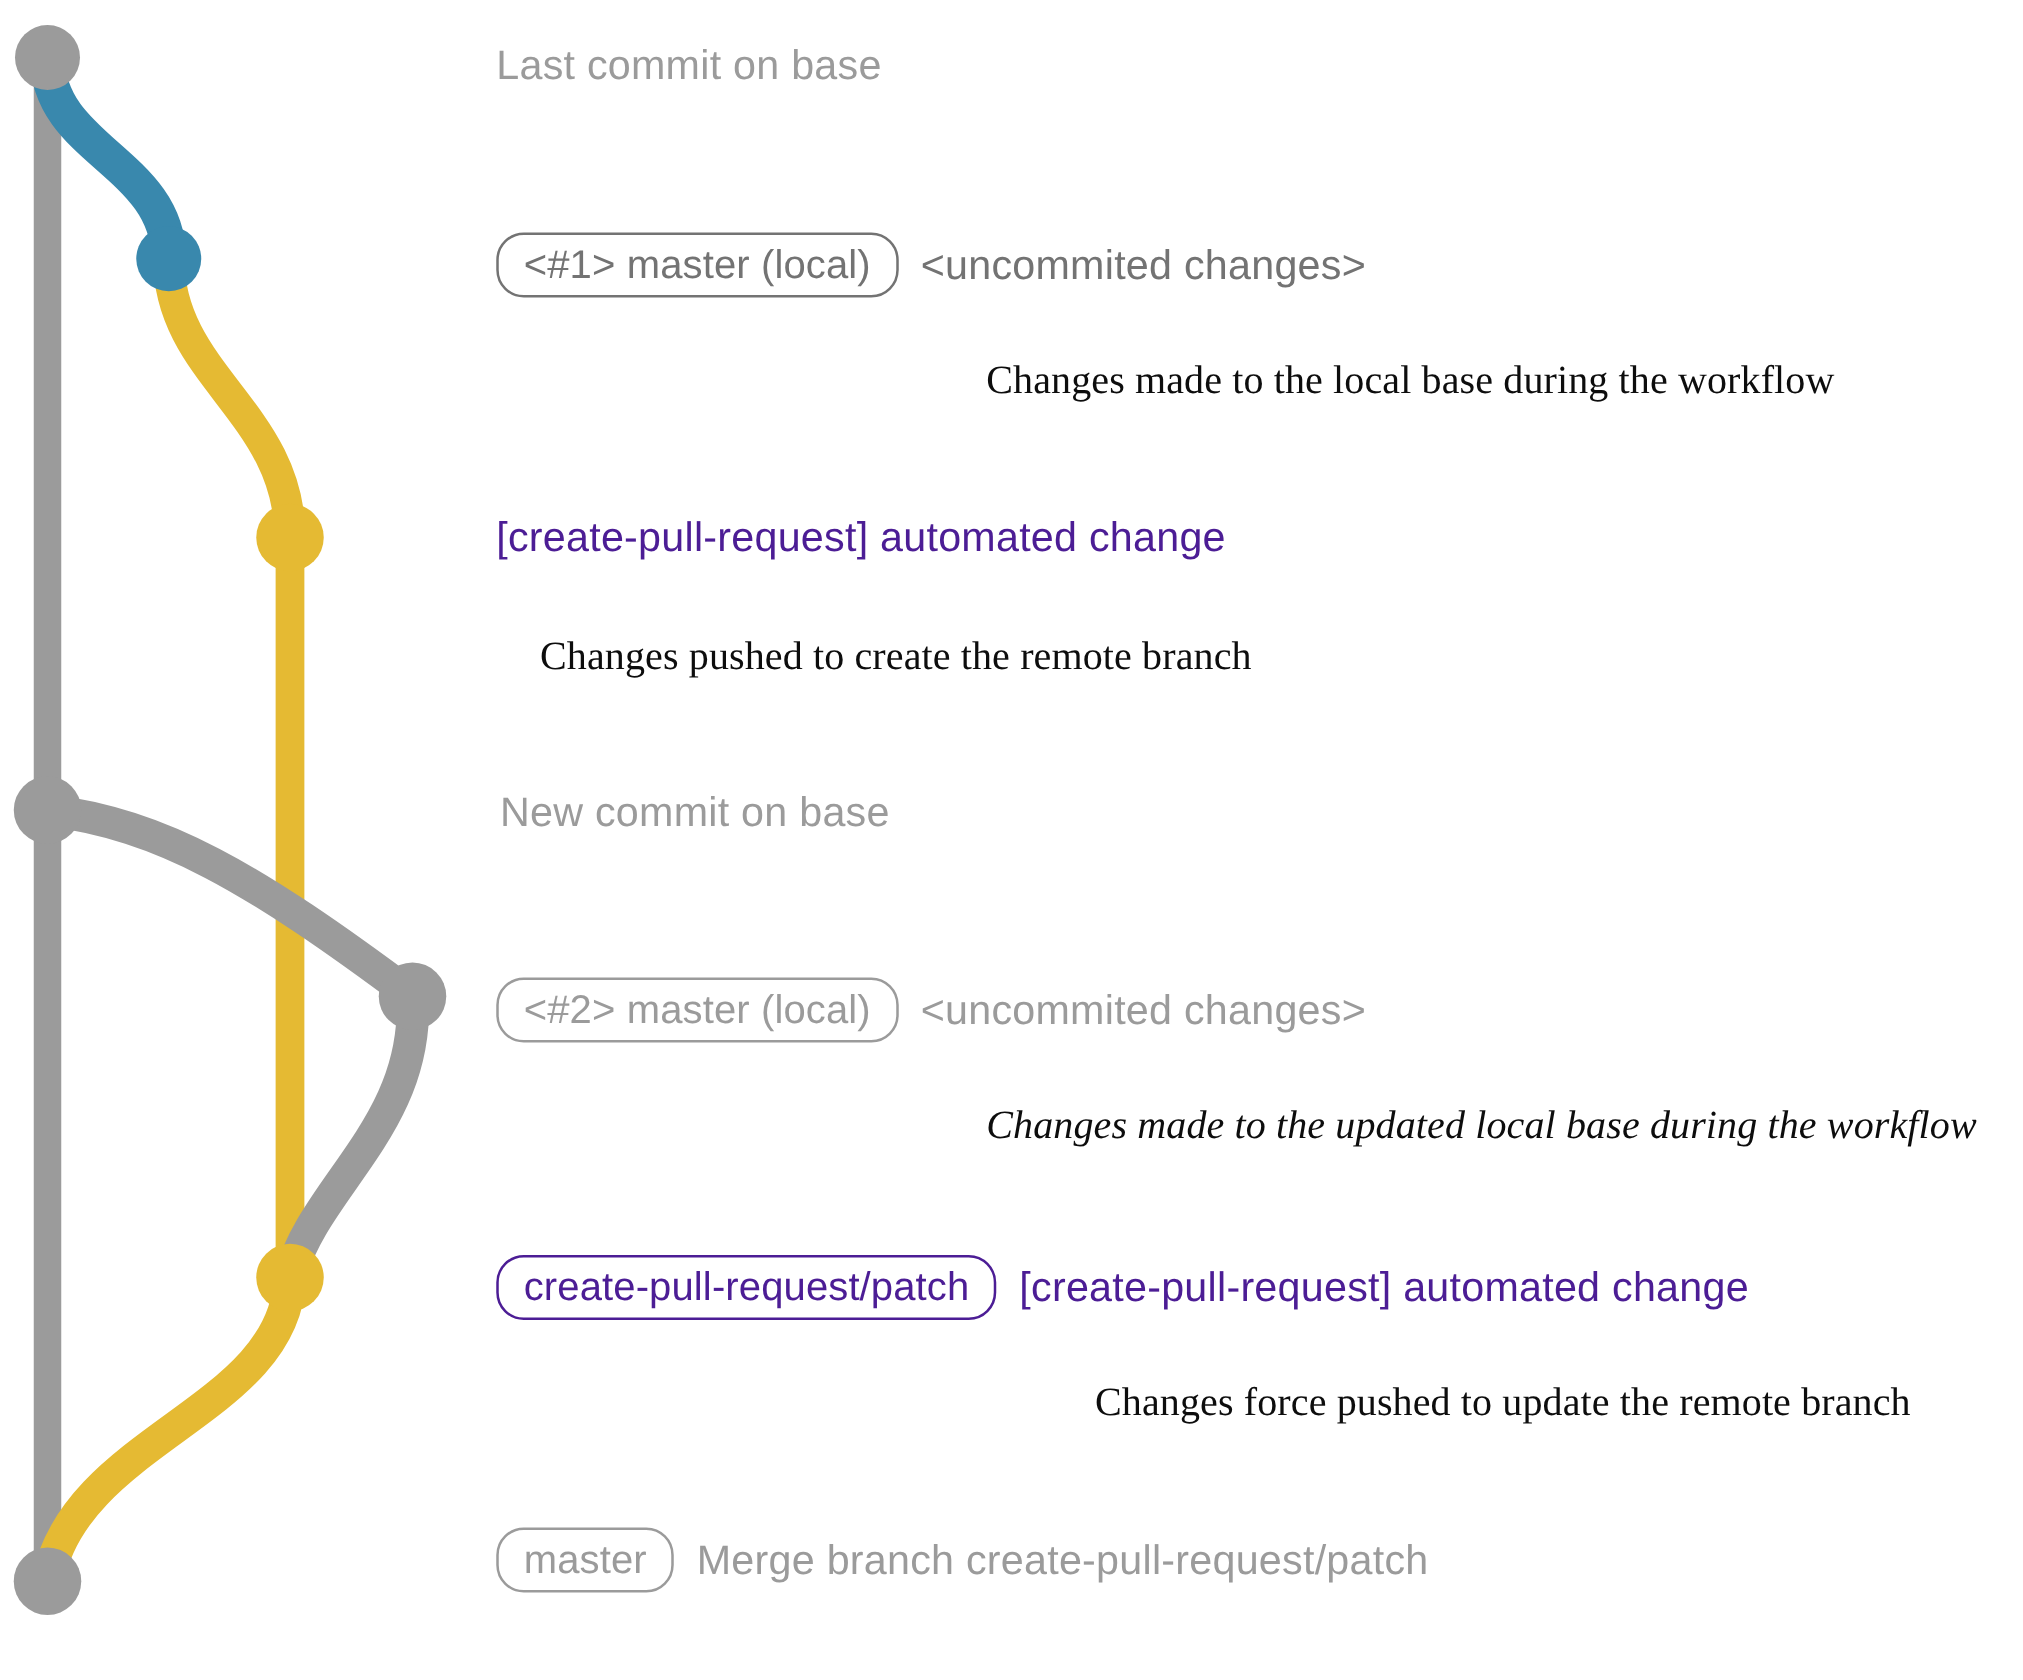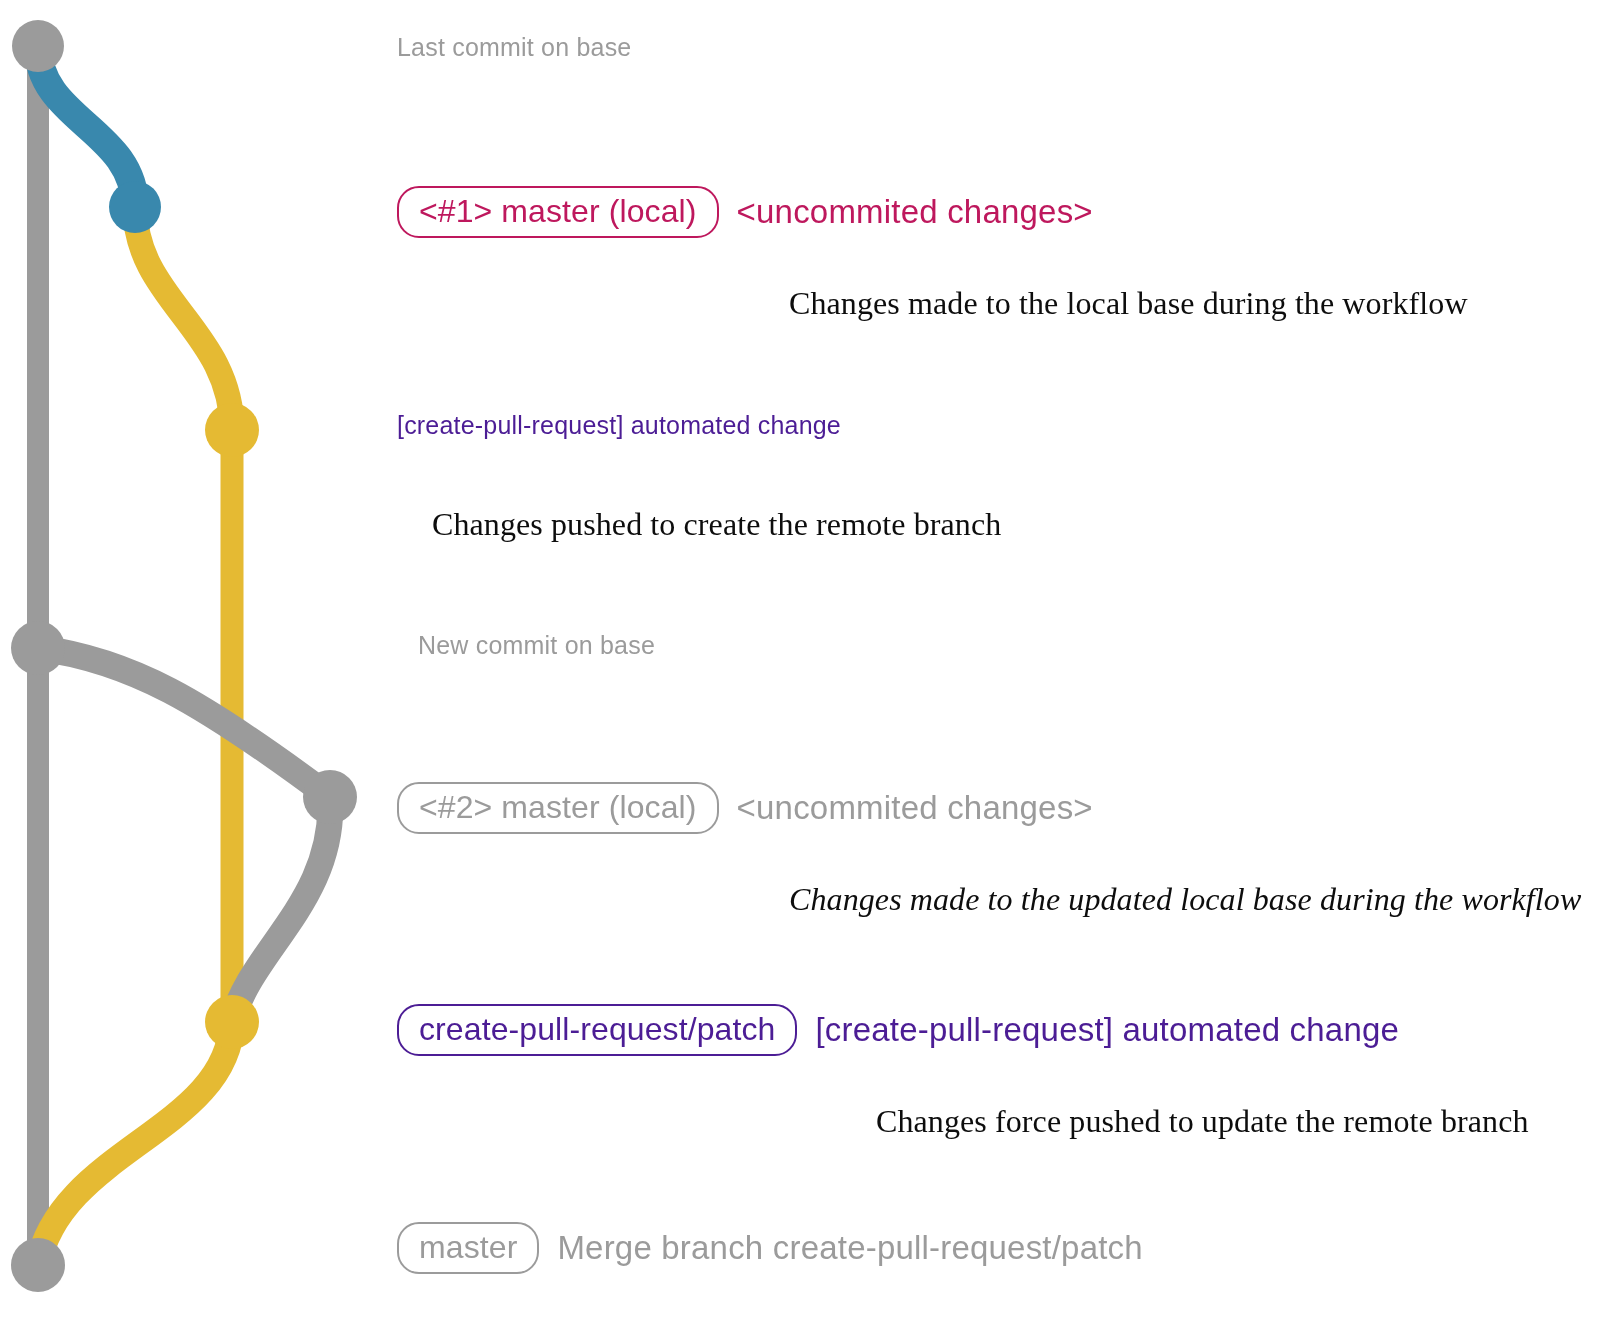--- a/index.html
+++ b/index.html
@@ -26,21 +26,21 @@
 
   .row {
     position: absolute;
     display: flex;
     align-items: center;
     white-space: nowrap;
   }
 
   .plain-label {
     font-family: "Liberation Sans", sans-serif;
-    font-size: 25px;
+    font-size: 33px;
     letter-spacing: 0.2px;
   }
 
   .badge {
     display: inline-block;
     border: 2px solid currentColor;
     border-radius: 22px;
     padding: 7px 20px 9px 20px;
     font-family: "Liberation Sans", sans-serif;
     font-size: 32px;
@@ -59,21 +59,21 @@
   .desc {
     position: absolute;
     font-family: "Liberation Serif", serif;
     font-size: 32px;
     color: #0d0d0d;
     white-space: nowrap;
     letter-spacing: 0.1px;
     margin-top: 44px;
   }
 
-  .c-blue  { color: #be185d; }
+  .c-blue  { color: #737373; }
   .c-gray  { color: #9b9b9b; }
   .c-gold  { color: #4c1d95; }
 </style>
 </head>
 <body>
 
 <svg id="graph-canvas" viewBox="0 0 1618 1344" xmlns="http://www.w3.org/2000/svg">
 
   <path d="M 38 46 L 38 1265" stroke="#9b9b9b" stroke-width="22" fill="none" stroke-linecap="butt"></path>
 
@@ -106,21 +106,21 @@
   <span class="badge c-blue">&lt;#1&gt; master (local)</span>
   <span class="commit-msg c-blue">&lt;uncommited changes&gt;</span>
 </div>
 <div class="desc" style="left:789px; top:241px;">Changes made to the local base during the workflow</div>
 
 <div class="row" style="left:397px; top:411px;">
   <span class="plain-label c-gold">[create-pull-request] automated change</span>
 </div>
 <div class="desc" style="left:432px; top:462px;">Changes pushed to create the remote branch</div>
 
-<div class="row" style="left:418px; top:631px;text-align:center;">
+<div class="row" style="left:400px; top:631px;text-align:center;">
   <span class="plain-label c-gray">New commit on base</span>
 </div>
 
 <div class="row" style="left:397px; top:782px;">
   <span class="badge c-gray">&lt;#2&gt; master (local)</span>
   <span class="commit-msg c-gray">&lt;uncommited changes&gt;</span>
 </div>
 <div class="desc" style="left:789px; top:837px;font-style:italic;">Changes made to the updated local base during the workflow</div>
 
 <div class="row" style="left:397px; top:1004px;">

